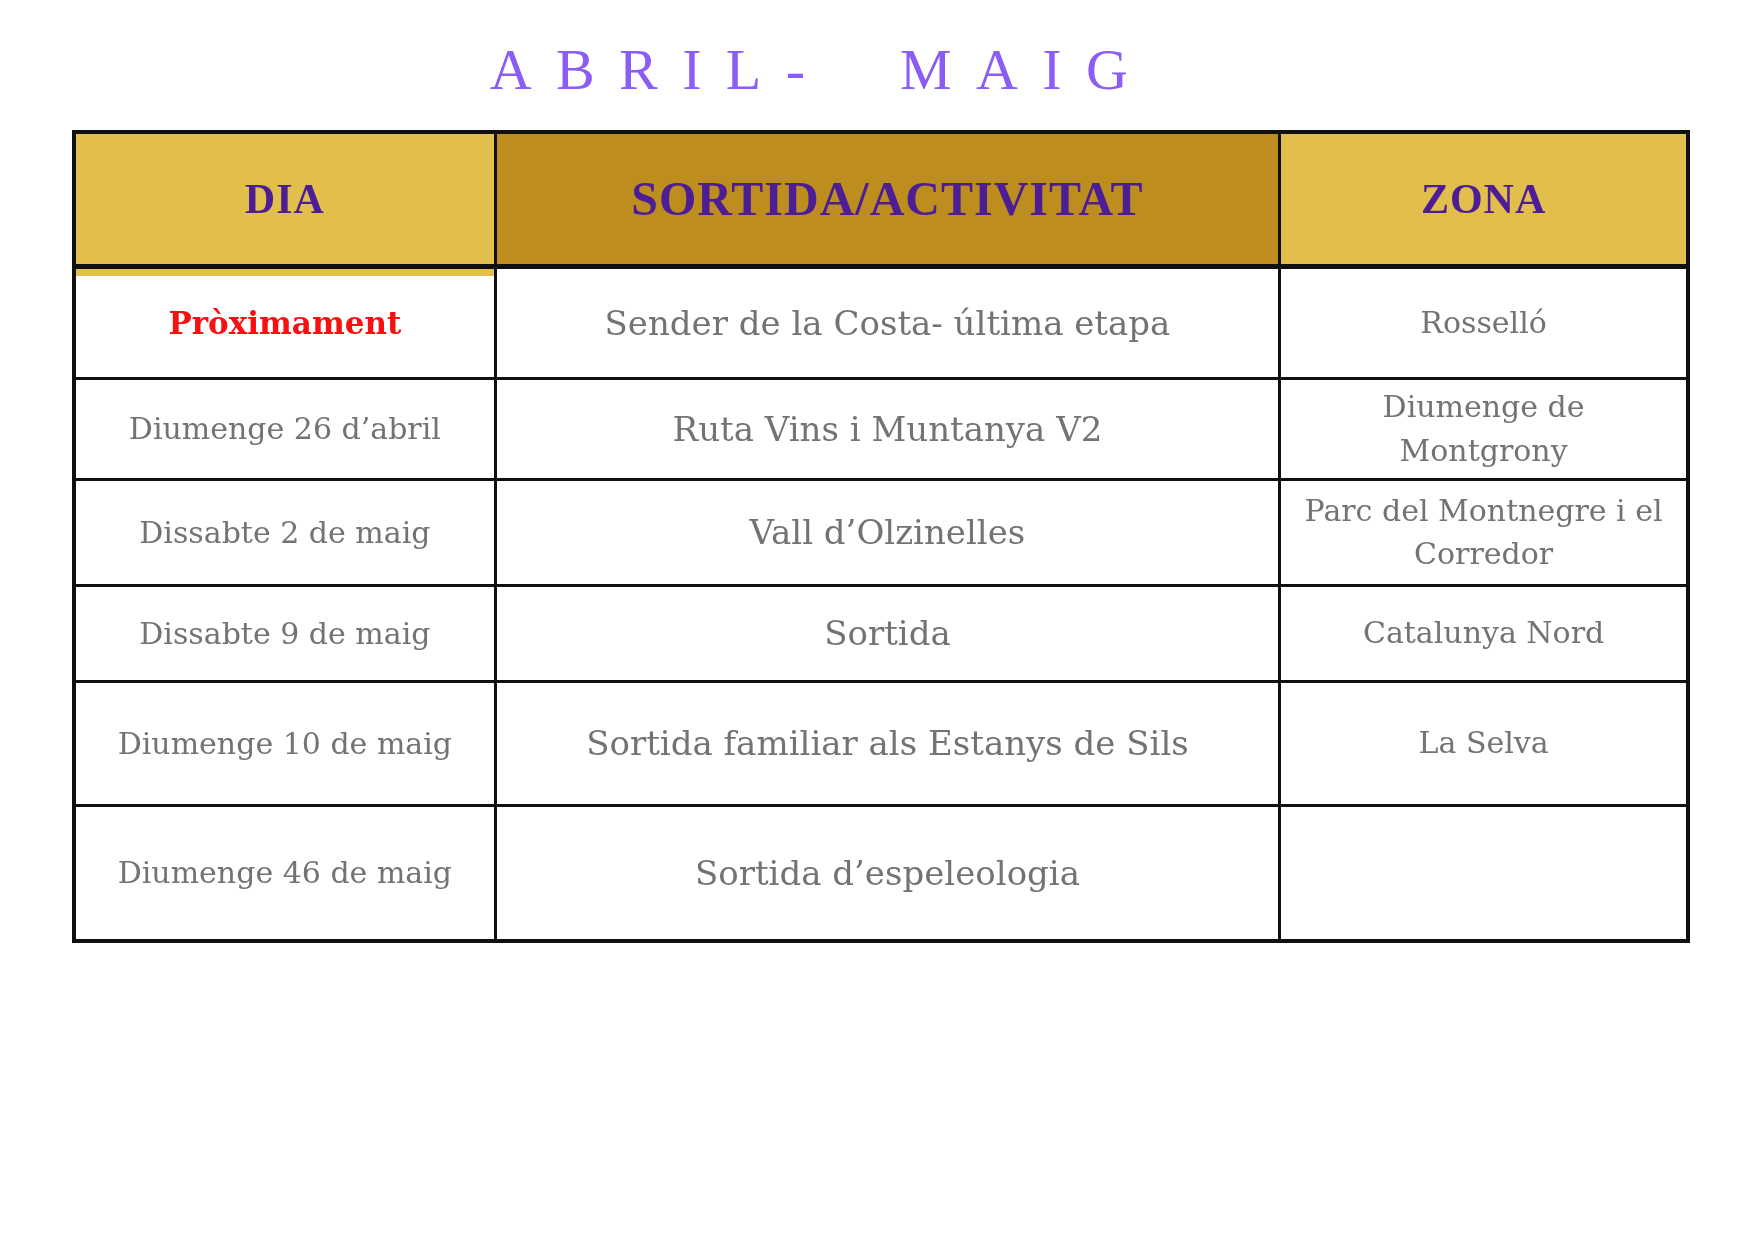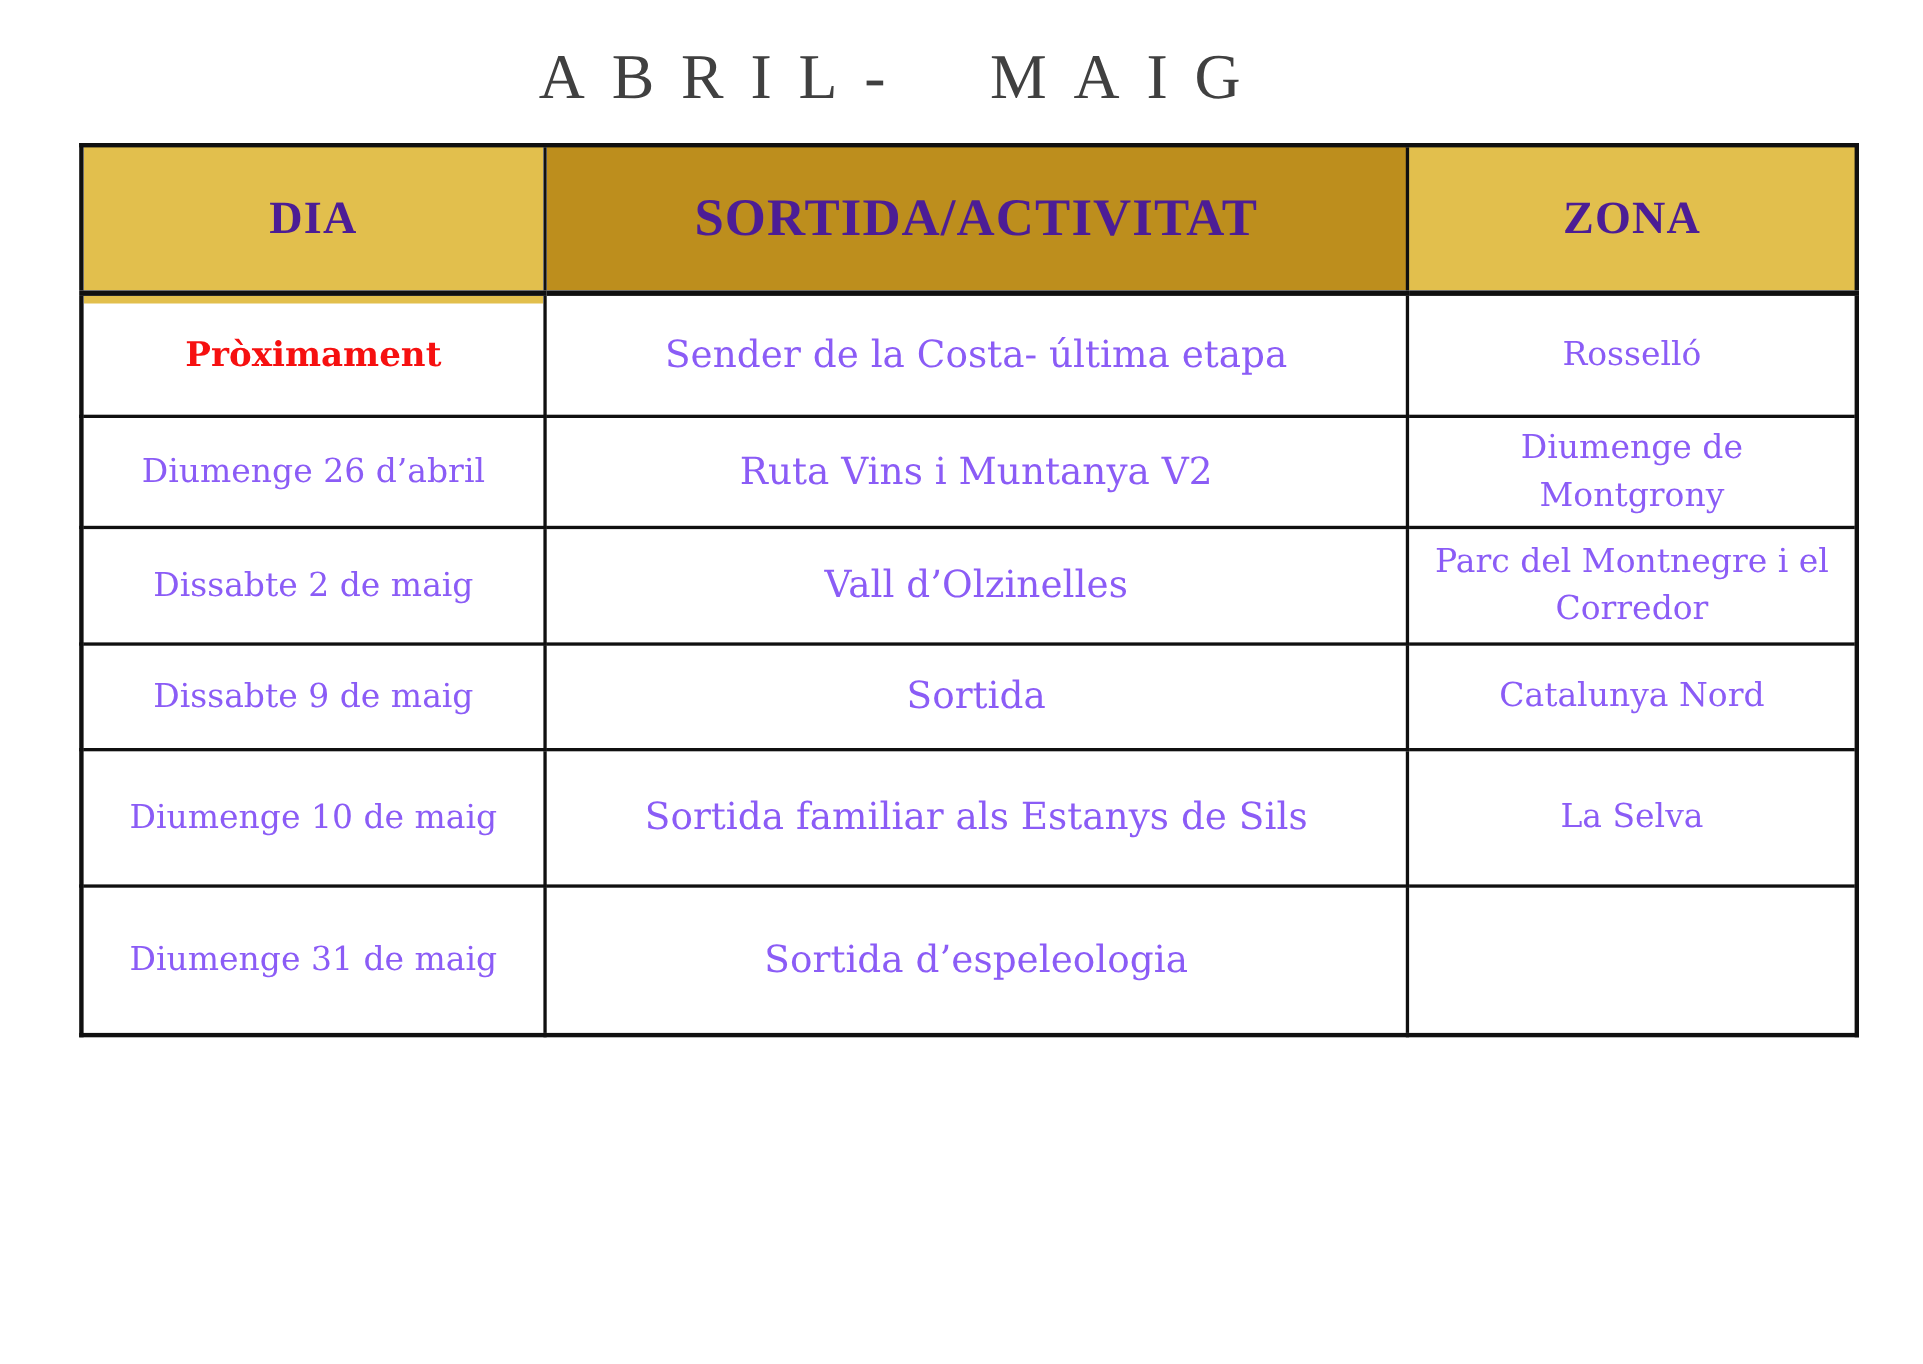--- a/index.html
+++ b/index.html
@@ -26,21 +26,21 @@
     left: 0;
     width: 1618px;            
     margin-left: 72px;
     transform: translateX(-60px);
     text-align: center;
     font-family: "Liberation Serif", "DejaVu Serif", serif;
     font-size: 58px;
     font-weight: 400;
     letter-spacing: 0.42em;
     word-spacing: 0.55em;
-    color: #404040;
+    color: #8b5cf6;
     white-space: nowrap;
   }
 
   
   .table-wrap {
     position: absolute;
     left: 72px;
     top: 130px;
     width: 1618px;
   }
@@ -85,21 +85,21 @@
 
   
   tbody tr:nth-child(1) { height: 112px; }
   tbody tr:nth-child(2) { height: 101px; }
   tbody tr:nth-child(3) { height: 106px; }
   tbody tr:nth-child(4) { height: 96px;  }
   tbody tr:nth-child(5) { height: 124px; }
   tbody tr:nth-child(6) { height: 136px; }
   tbody tr:nth-child(7) { height: 129px; }
 
-  td { background: #ffffff; color: #8b5cf6; }
+  td { background: #ffffff; color: #737373; }
 
   td.cell-dia  { font-size: 30px; }
   td.cell-act  { font-size: 34px; }
   td.cell-zona { font-size: 30px; line-height: 1.45; padding: 4px 20px; }
 
   td.cell-dia.highlight {
     color: #f61010;
     font-weight: 700;
     font-size: 31px;
   }
@@ -151,21 +151,21 @@
   </tr>
 
   <tr>
     <td class="cell-dia">Diumenge 10 de maig</td>
     <td class="cell-act">Sortida familiar als Estanys de Sils</td>
     <td class="cell-zona">La Selva</td>
   </tr>
 
 
   <tr>
-    <td class="cell-dia">Diumenge 31 de maig</td>
+    <td class="cell-dia">Diumenge 46 de maig</td>
     <td class="cell-act">Sortida d’espeleologia</td>
     <td class="cell-zona"></td>
   </tr>
 </tbody>
     </table>
   </div>
 
 </div>
 
 </body></html>

